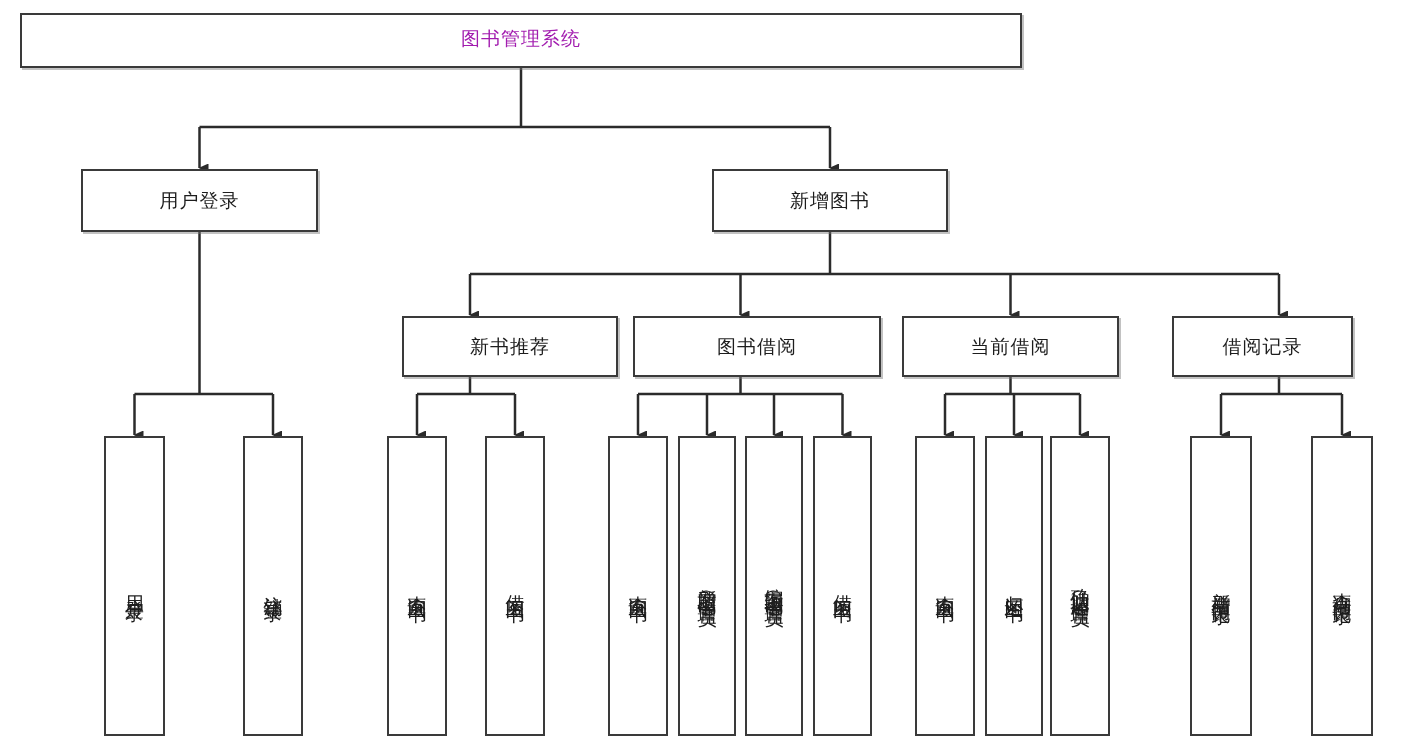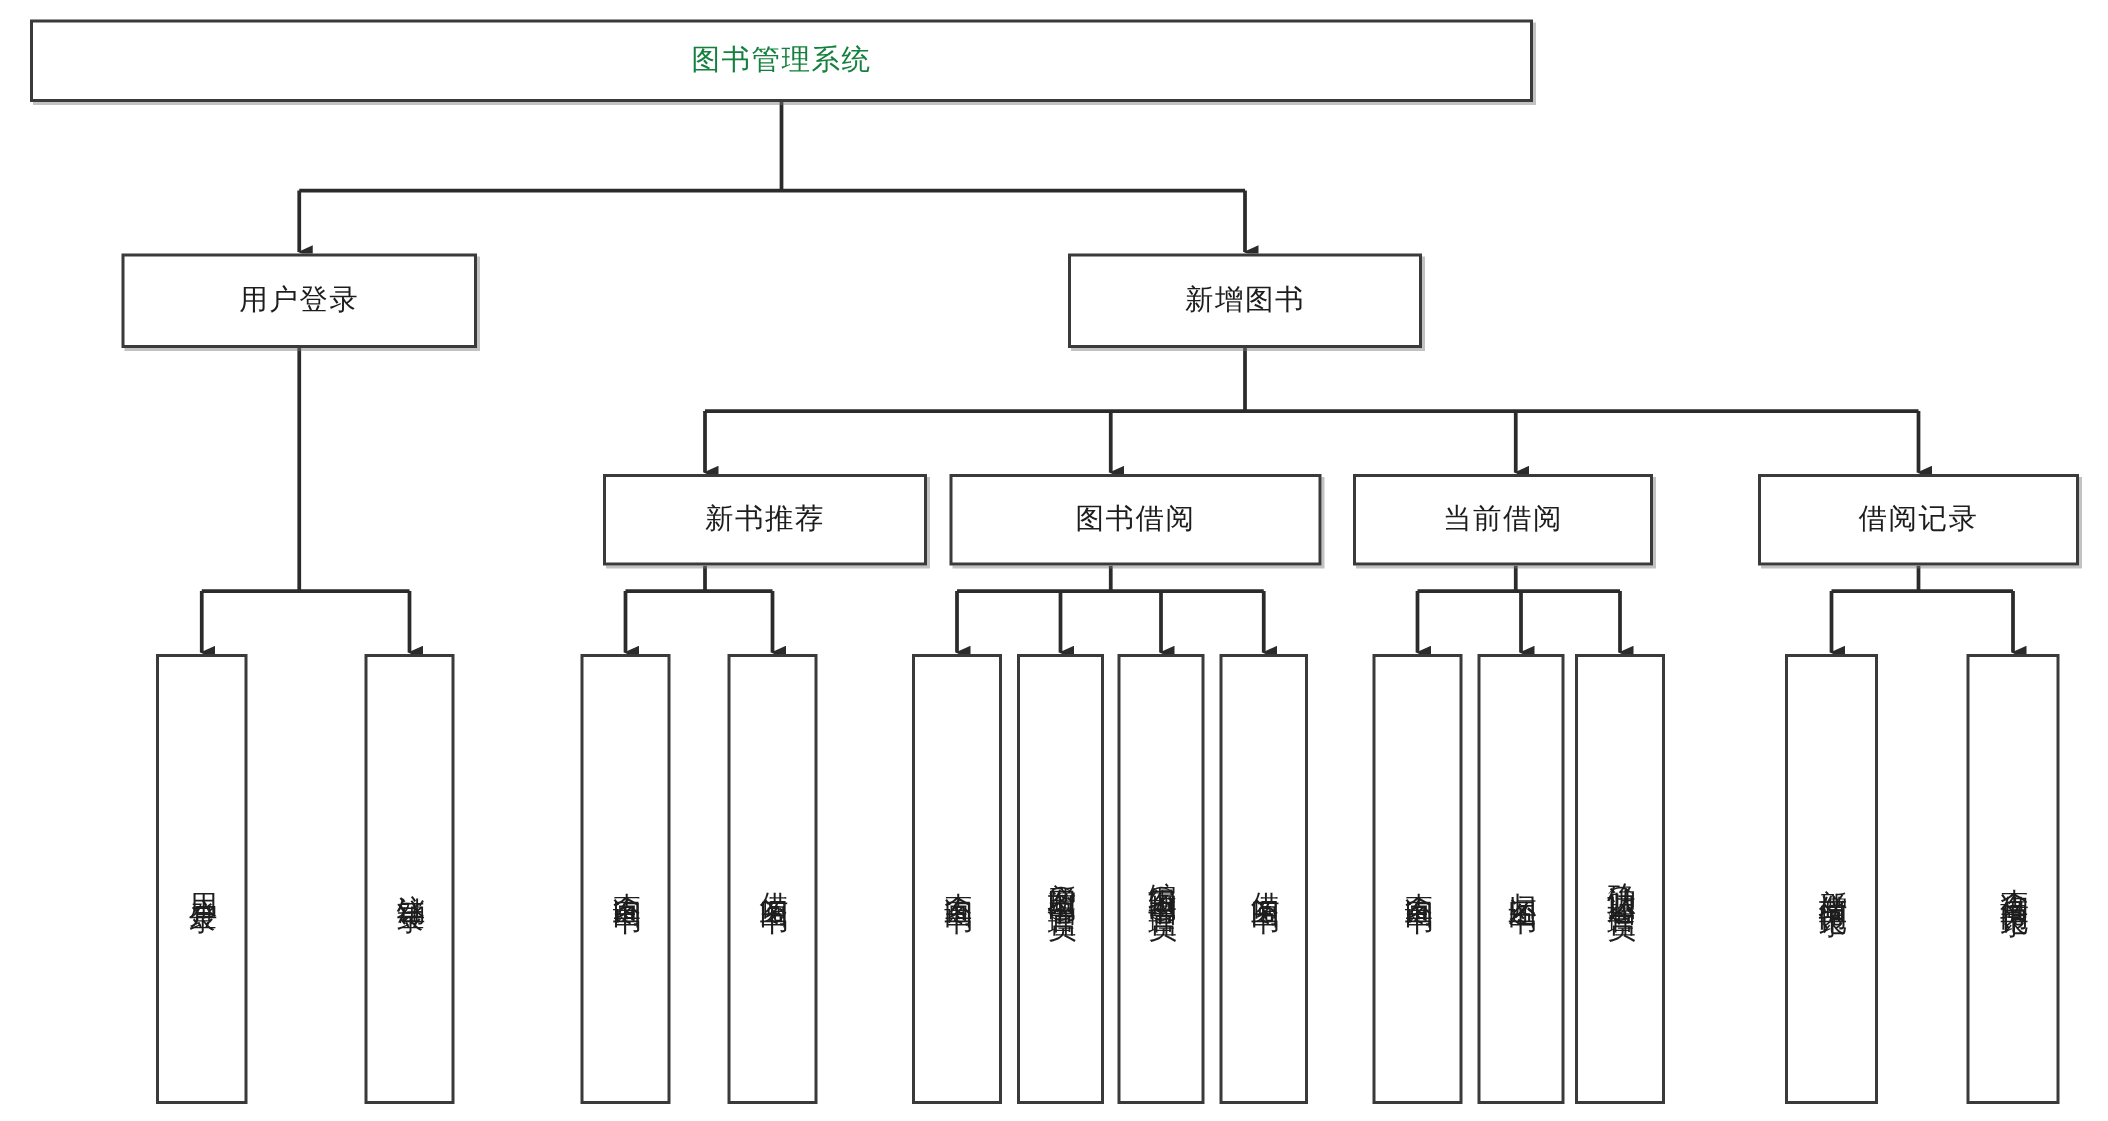--- a/index.html
+++ b/index.html
@@ -72,38 +72,38 @@
         <line x1="1080" y1="394" x2="1080" y2="435" stroke="#2b2b2b" stroke-width="2.5" marker-end="url(#arrowhead)"></line>
         <line x1="1279" y1="377" x2="1279" y2="394" stroke="#2b2b2b" stroke-width="2.5"></line>
         <line x1="1221" y1="394" x2="1342" y2="394" stroke="#2b2b2b" stroke-width="2.5"></line>
         <line x1="1221" y1="394" x2="1221" y2="435" stroke="#2b2b2b" stroke-width="2.5" marker-end="url(#arrowhead)"></line>
         <line x1="1342" y1="394" x2="1342" y2="435" stroke="#2b2b2b" stroke-width="2.5" marker-end="url(#arrowhead)"></line>
       </g>
   </svg>
 
   <div id="node-layer">
       <div class="node-box shadowed" style="left: 20px; top: 13px; width: 1002px; height: 55px; border-color: rgb(58, 58, 58); background: rgb(255, 255, 255);">
-        <span class="node-label" style="color: #15803d;">图书管理系统</span>
+        <span class="node-label" style="color: #a21caf; font-family: Liberation Mono, monospace;">图书管理系统</span>
       </div>
       <div class="node-box shadowed" style="left: 81px; top: 169px; width: 237px; height: 63px; border-color: rgb(58, 58, 58); background: rgb(255, 255, 255);">
         <span class="node-label" style="color: rgb(29, 29, 29);">用户登录</span>
       </div>
       <div class="node-box shadowed" style="left: 712px; top: 169px; width: 236px; height: 63px; border-color: rgb(58, 58, 58); background: rgb(255, 255, 255);">
         <span class="node-label" style="color: rgb(29, 29, 29);">新增图书</span>
       </div>
       <div class="node-box shadowed" style="left: 362px; top: 316px; width: 216px; height: 61px; border-color: rgb(58, 58, 58); background: rgb(255, 255, 255); margin-left: 40px;">
         <span class="node-label" style="color: rgb(29, 29, 29);">新书推荐</span>
       </div>
       <div class="node-box shadowed" style="left: 633px; top: 316px; width: 248px; height: 61px; border-color: rgb(58, 58, 58); background: rgb(255, 255, 255);">
         <span class="node-label" style="color: rgb(29, 29, 29);">图书借阅</span>
       </div>
-      <div class="node-box shadowed" style="left: 902px; top: 316px; width: 200px; height: 61px; border-color: rgb(58, 58, 58); background: rgb(255, 255, 255);">
+      <div class="node-box shadowed" style="left: 902px; top: 316px; width: 217px; height: 61px; border-color: rgb(58, 58, 58); background: rgb(255, 255, 255);">
         <span class="node-label" style="color: rgb(29, 29, 29);">当前借阅</span>
       </div>
-      <div class="node-box shadowed" style="left: 1172px; top: 316px; width: 214px; height: 61px; border-color: rgb(58, 58, 58); background: rgb(255, 255, 255);">
+      <div class="node-box shadowed" style="left: 1172px; top: 316px; width: 181px; height: 61px; border-color: rgb(58, 58, 58); background: rgb(255, 255, 255);">
         <span class="node-label" style="color: rgb(29, 29, 29);">借阅记录</span>
       </div>
       <div class="node-box leaf" style="left: 104px; top: 436px; width: 61px; height: 300px; border-color: rgb(58, 58, 58); background: rgb(255, 255, 255);">
         <span class="node-label" style="color: rgb(29, 29, 29);">用户登录</span>
       </div>
       <div class="node-box leaf" style="left: 243px; top: 436px; width: 60px; height: 300px; border-color: rgb(58, 58, 58); background: rgb(255, 255, 255);">
         <span class="node-label" style="color: rgb(29, 29, 29);">注销登录</span>
       </div>
       <div class="node-box leaf" style="left: 387px; top: 436px; width: 60px; height: 300px; border-color: rgb(58, 58, 58); background: rgb(255, 255, 255);">
         <span class="node-label" style="color: rgb(29, 29, 29);">查询图书</span>

